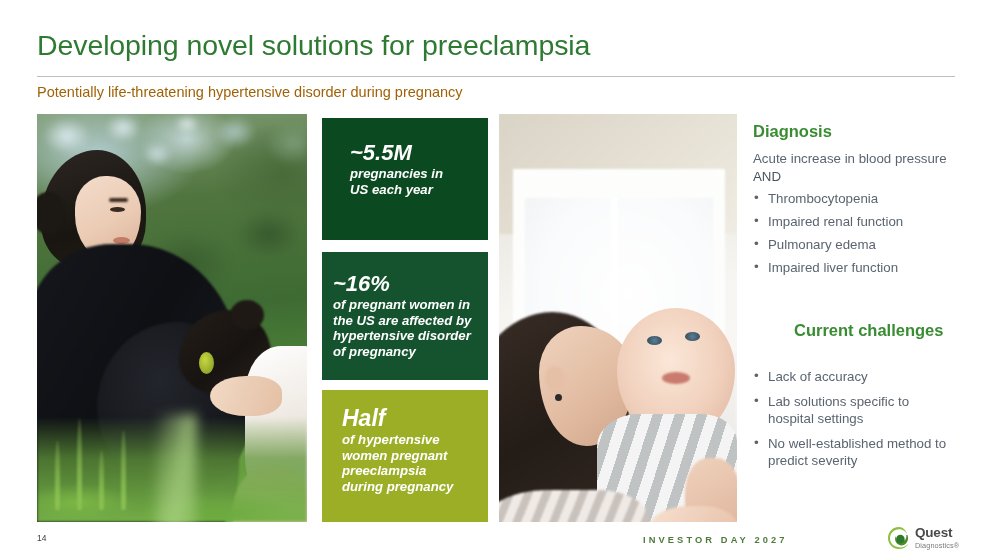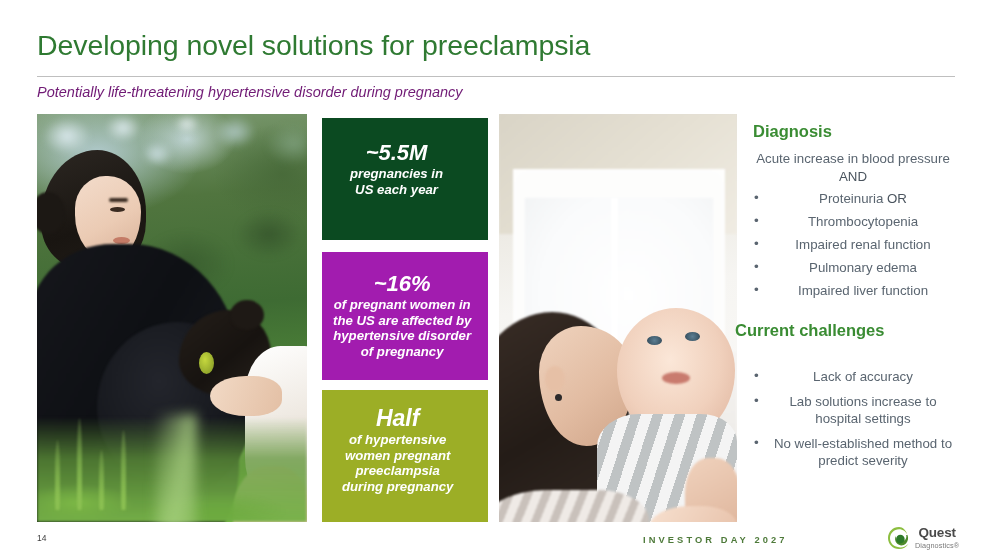--- a/index.html
+++ b/index.html
@@ -12,21 +12,20 @@
     height: 553px;
     overflow: hidden;
     font-family: "Liberation Sans", sans-serif;
     position: relative;
   }
 
   .slide {
     position: absolute;
     inset: 0;
     background: #ffffff;
-    text-align: center;
   }
 
   
   .title {
     position: absolute;
     left: 37px;
     top: 29px;
     font-size: 28.5px;
     color: #2F7A32;
     letter-spacing: -0.1px;
@@ -38,23 +37,22 @@
     top: 76px;
     width: 918px;
     height: 1px;
     background: #BFBFBF;
   }
   .subtitle {
     position: absolute;
     left: 37px;
     top: 84px;
     font-size: 14.5px;
-    color: #701a75;
+    color: #a16207;
     white-space: nowrap;
-    font-style: italic;
   }
 
   
   .photo {
     position: absolute;
     overflow: hidden;
   }
 
   
   #photo-left {
@@ -305,21 +303,21 @@
 
   
   .stat-card {
     position: absolute;
     left: 322px;
     width: 166px;
     color: #FFFFFF;
     box-sizing: border-box;
   }
   #stat-card-1 { top: 118px; height: 122px; background: #0B4A21; }
-  #stat-card-2 { top: 252px; height: 128px; background: #a21caf; }
+  #stat-card-2 { top: 252px; height: 128px; background: #14532d; }
   #stat-card-3 { top: 390px; height: 132px; background: #9CAE26; }
 
   .stat-inner { position: absolute; font-style: italic; }
   #stat-card-1 .stat-inner { left: 28px; top: 23px; }
   #stat-card-2 .stat-inner { left: 11px; top: 20px; }
   #stat-card-3 .stat-inner { left: 20px; top: 16px; }
 
   .stat-value {
     font-size: 22px;
     font-weight: bold;
@@ -335,21 +333,21 @@
 
   
   .section-heading {
     position: absolute;
     font-size: 16.5px;
     font-weight: bold;
     color: #3A8C33;
     white-space: nowrap;
   }
   #diagnosis-heading { left: 753px; top: 122px; }
-  #challenges-heading { left: 735px; top: 321px; }
+  #challenges-heading { left: 794px; top: 321px; }
 
   .body-text {
     position: absolute;
     font-size: 13.3px;
     color: #5A6570;
     line-height: 1.38;
   }
   #diagnosis-lead { left: 753px; top: 150px; width: 200px; }
 
   .bullet-list {
@@ -516,31 +514,30 @@
         <div>during pregnancy</div>
       </div>
     </div>
   </div>
 
   <div class="section-heading" id="diagnosis-heading">Diagnosis</div>
   <div class="body-text" id="diagnosis-lead">
     <span>Acute increase in blood pressure </span><span class="bold">AND</span>
   </div>
   <ul class="bullet-list" id="diagnosis-bullets">
-    <li><span>Proteinuria </span><span class="bold">OR</span></li>
     <li><span>Thrombocytopenia</span></li>
     <li><span>Impaired renal function</span></li>
     <li><span>Pulmonary edema</span></li>
     <li><span>Impaired liver function</span></li>
   </ul>
 
   <div class="section-heading" id="challenges-heading">Current challenges</div>
   <ul class="bullet-list" id="challenges-bullets">
     <li><span>Lack of accuracy</span></li>
-    <li><span>Lab solutions increase to hospital settings</span></li>
+    <li><span>Lab solutions specific to hospital settings</span></li>
     <li><span>No well-established method to predict severity</span></li>
   </ul>
 
   <div id="page-number">14</div>
   <div id="footer-event">INVESTOR DAY 2027</div>
   <div id="logo">
     <svg class="logo-mark" viewBox="0 0 48 48">
       <path d="M24 2C11.8 2 2 11.8 2 24s9.8 22 22 22c8 0 15-4.3 18.9-10.7-4.1 4.6-10 7.5-16.6 7.5C14.1 42.8 6 34.7 6 24.7 6 14.7 14.1 6.6 24.1 6.6c7.6 0 14.1 4.7 16.8 11.3C38.2 8.8 31.8 2 24 2z" fill="#8CBE3F"></path>
       <path d="M41 18c2.3 5.6 1.3 12.3-3 16.8-4.9 5.1-13 5.3-18.1.4-4.3-4.1-5-10.6-2-15.5-1 5.4 2.5 10.7 8 11.8 5.8 1.2 11.4-2.5 12.6-8.3.4-1.8.3-3.6-.2-5.2z" fill="#4E8C2B"></path>
       <path d="M20.6 20.2c3.3-3.4 8.8-3.5 12.2-.2 3.4 3.3 3.5 8.8.2 12.2-3.3 3.4-8.8 3.5-12.2.2-3.4-3.3-3.5-8.8-.2-12.2z" fill="#2E7A2A"></path>

